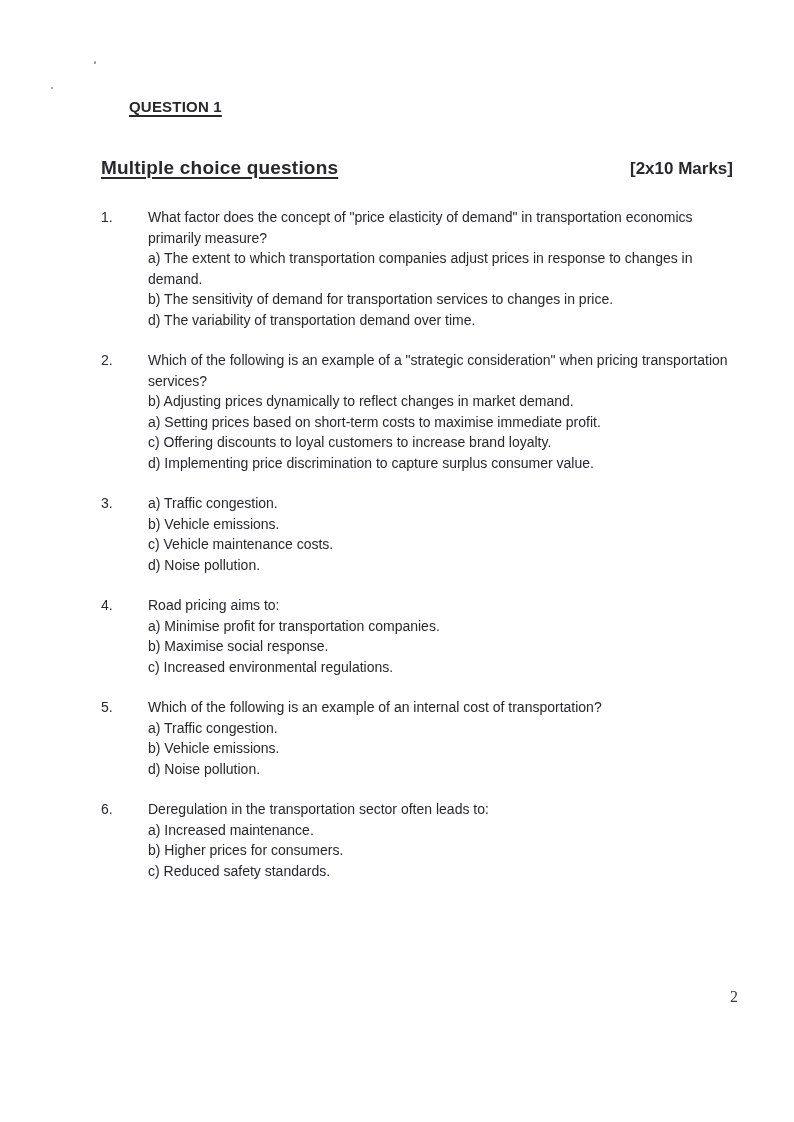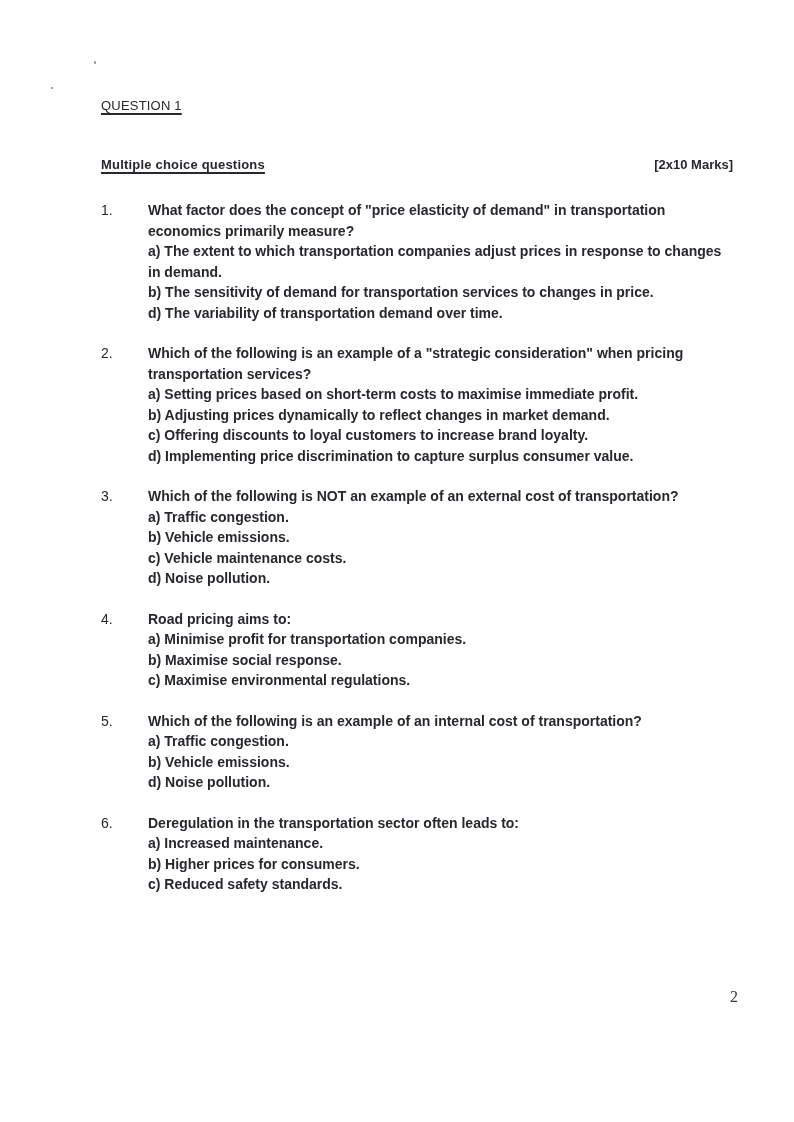--- a/index.html
+++ b/index.html
@@ -16,63 +16,63 @@
     color: #27272e;
     overflow: hidden;
   }
   .content {
     position: absolute;
     top: 98px;
     left: 101px;
     width: 632px;
   }
   .question-title {
-    font-size: 13px;
-    font-weight: normal;
+    font-size: 15px;
+    font-weight: bold;
     text-decoration: underline;
     text-decoration-thickness: 1.5px;
     text-underline-offset: 3px;
     letter-spacing: 0.2px;
+    margin-left: 28px;
   }
   .section-row {
     display: flex;
     justify-content: space-between;
     align-items: baseline;
     margin-top: 10px;
   }
   .section-title {
-    font-size: 13px;
+    font-size: 19px;
     font-weight: bold;
     text-decoration: underline;
     text-decoration-thickness: 1.5px;
     text-underline-offset: 3px;
     letter-spacing: 0.2px;
   }
   .marks {
-    font-size: 13px;
+    font-size: 17px;
     font-weight: bold;
     margin-top: 34px;
   }
   .questions {
     margin-top: 28px;
     font-size: 14px;
     line-height: 20.5px;
   }
   .question {
     display: flex;
     margin-bottom: 20px;
   }
   .q-num {
     width: 47px;
     flex-shrink: 0;
   }
   .q-body {
     flex: 1;
     max-width: 585px;
-    font-weight: bold;
   }
   .page-number {
     position: absolute;
     top: 988px;
     right: 56px;
     font-family: "Liberation Serif", serif;
     font-size: 16px;
     color: #3a3a42;
   }
   .speck {
@@ -106,45 +106,44 @@
     <div class="option-line">a) The extent to which transportation companies adjust prices in response to changes in demand.</div>
             <div class="option-line">b) The sensitivity of demand for transportation services to changes in price.</div>
             <div class="option-line">d) The variability of transportation demand over time.</div>
           </div>
   </div>
 
   <div class="question">
     <div class="q-num">2.</div>
     <div class="q-body">
       <div class="q-text">Which of the following is an example of a "strategic consideration" when pricing transportation services?</div>
-    <div class="option-line">a) Setting prices based on short-term costs to maximise immediate profit.</div>
-            <div class="option-line">b) Adjusting prices dynamically to reflect changes in market demand.</div>
+    <div class="option-line">b) Adjusting prices dynamically to reflect changes in market demand.</div>
+            <div class="option-line">a) Setting prices based on short-term costs to maximise immediate profit.</div>
             <div class="option-line">c) Offering discounts to loyal customers to increase brand loyalty.</div>
             <div class="option-line">d) Implementing price discrimination to capture surplus consumer value.</div>
           </div>
   </div>
 
   <div class="question">
     <div class="q-num">3.</div>
     <div class="q-body">
-      <div class="q-text">Which of the following is NOT an example of an external cost of transportation?</div>
     <div class="option-line">a) Traffic congestion.</div>
             <div class="option-line">b) Vehicle emissions.</div>
             <div class="option-line">c) Vehicle maintenance costs.</div>
             <div class="option-line">d) Noise pollution.</div>
           </div>
   </div>
 
   <div class="question">
     <div class="q-num">4.</div>
     <div class="q-body">
       <div class="q-text">Road pricing aims to:</div>
     <div class="option-line">a) Minimise profit for transportation companies.</div>
             <div class="option-line">b) Maximise social response.</div>
-            <div class="option-line">c) Maximise environmental regulations.</div>
+            <div class="option-line">c) Increased environmental regulations.</div>
           </div>
   </div>
 
   <div class="question">
     <div class="q-num">5.</div>
     <div class="q-body">
       <div class="q-text">Which of the following is an example of an internal cost of transportation?</div>
     <div class="option-line">a) Traffic congestion.</div>
             <div class="option-line">b) Vehicle emissions.</div>
             <div class="option-line">d) Noise pollution.</div>

